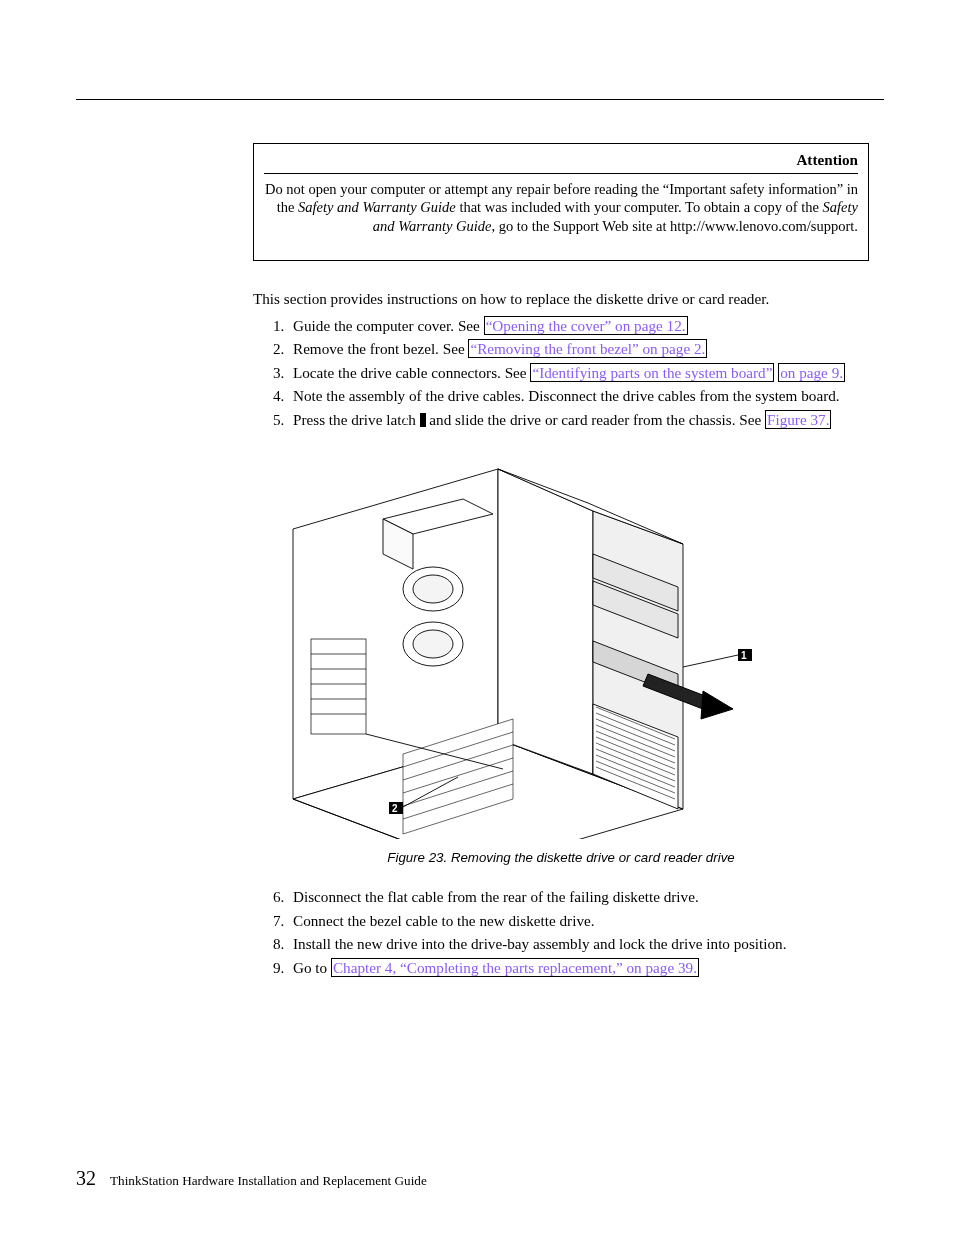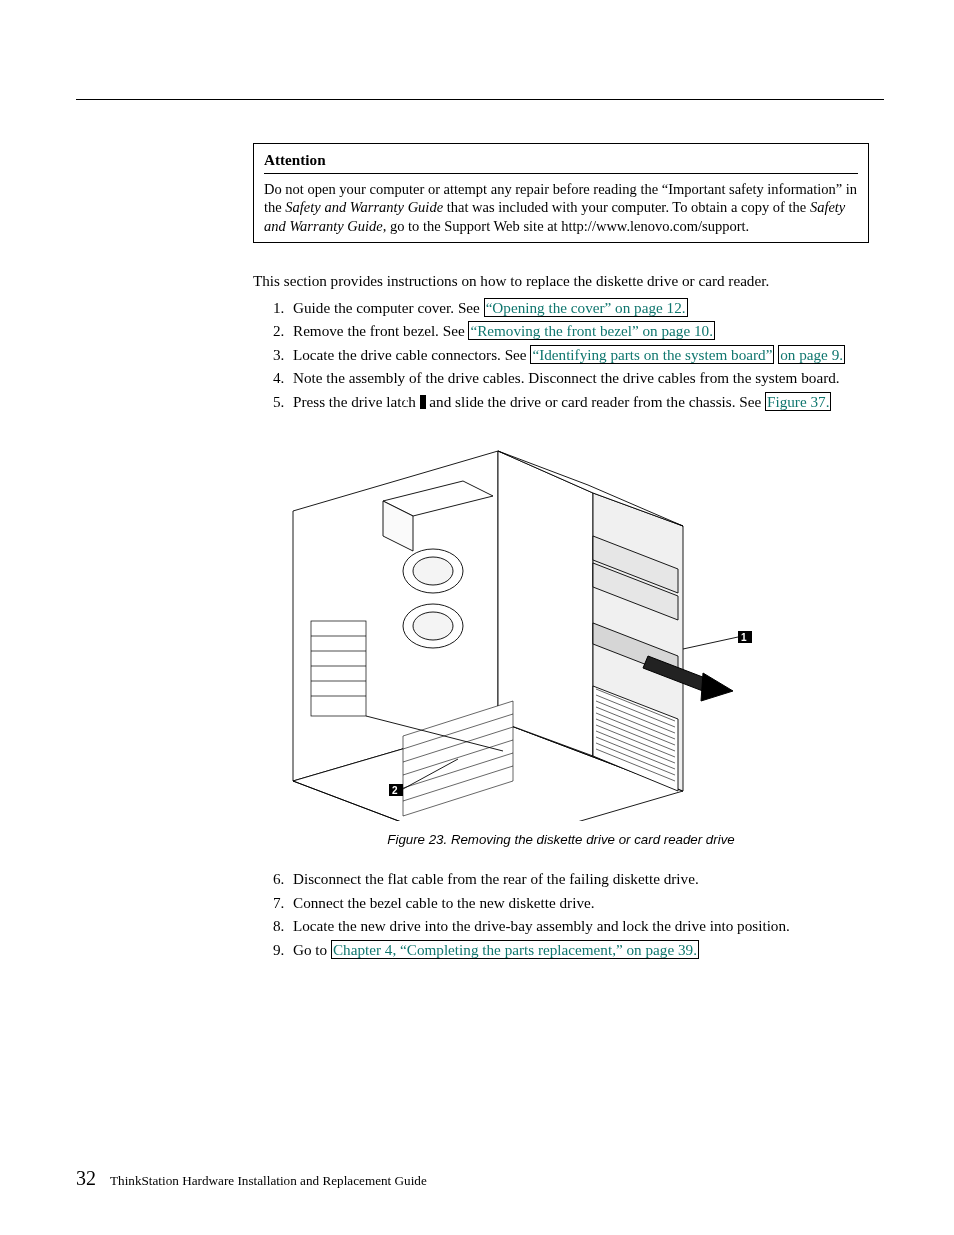--- a/index.html
+++ b/index.html
@@ -25,41 +25,42 @@
     border-top: 1px solid #000;
   }
   .content {
     position: absolute;
     top: 143px;
     left: 253px;
     width: 616px;
   }
   .callout-box {
     border: 1px solid #000;
-    padding: 6px 10px 6px 10px;
+    padding: 6px 10px 24px 10px;
     margin-bottom: 28px;
+    text-align: right;
   }
   .callout-title {
     font-weight: bold;
     margin-bottom: 2px;
   }
   .callout-rule {
     border-top: 1px solid #000;
     margin: 2px 0 6px 0;
   }
   .callout-body {
     font-size: 14.5px;
     line-height: 1.3;
   }
   .italic { font-style: italic; font-family: Liberation Serif, serif; }
   .link {
     border: 1px solid #000;
     padding: 0 1px;
     text-decoration: none;
-    color: #0f766e;
+    color: #8b5cf6;
   }
   .linkline { white-space: normal; }
   ol.steps {
     list-style: none;
     padding: 0;
     margin: 0 0 0 20px;
   }
   ol.steps > li {
     text-indent: -20px;
     padding-left: 20px;
@@ -123,21 +124,21 @@
       </div>
     </div>
 
     <p style="margin:0 0 6px 0;">This section provides instructions on how to replace the diskette drive or card reader.</p>
 
     <ol class="steps">
       <li>
         <span class="num">1.</span><span>Guide the computer cover. See </span><a class="link" href="#">“Opening the cover” on page 12.</a>
       </li>
       <li>
-        <span class="num">2.</span><span>Remove the front bezel. See </span><a class="link" href="#">“Removing the front bezel” on page 10.</a>
+        <span class="num">2.</span><span>Remove the front bezel. See </span><a class="link" href="#">“Removing the front bezel” on page 2.</a>
       </li>
       <li class="linkline">
         <span class="num">3.</span><span>Locate the drive cable connectors. See </span><a class="link" href="#">“Identifying parts on the system board”</a>
         <a class="link" href="#">on page 9.</a>
       </li>
       <li>
         <span class="num">4.</span><span>Note the assembly of the drive cables. Disconnect the drive cables from the system board.</span>
       </li>
       <li>
         <span class="num">5.</span><span>Press the drive latch </span><span class="callnum">1</span><span> and slide the drive or card reader from the chassis. See </span><a class="link" href="#">Figure 37.</a>
@@ -222,21 +223,21 @@
     <div class="fig-caption">Figure 23. Removing the diskette drive or card reader drive</div>
 
     <ol class="steps">
       <li>
         <span class="num">6.</span><span>Disconnect the flat cable from the rear of the failing diskette drive.</span>
       </li>
       <li>
         <span class="num">7.</span><span>Connect the bezel cable to the new diskette drive.</span>
       </li>
       <li>
-        <span class="num">8.</span><span>Locate the new drive into the drive-bay assembly and lock the drive into position.</span>
+        <span class="num">8.</span><span>Install the new drive into the drive-bay assembly and lock the drive into position.</span>
       </li>
       <li>
         <span class="num">9.</span><span>Go to </span><a class="link" href="#">Chapter 4, “Completing the parts replacement,” on page 39.</a>
       </li>
     </ol>
 
   </div>
 
   <div class="footer">
     <span class="pgnum">32</span><span>ThinkStation Hardware Installation and Replacement Guide</span>

